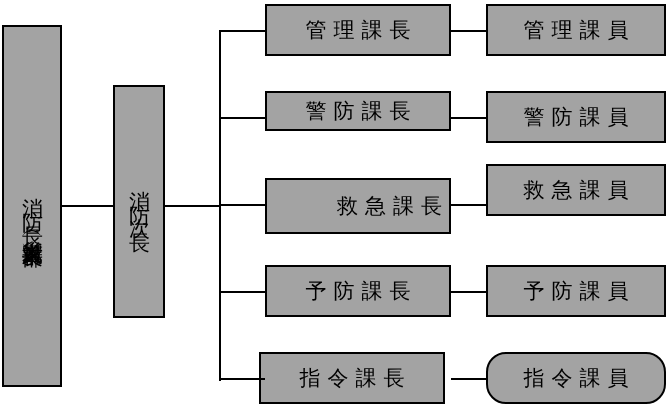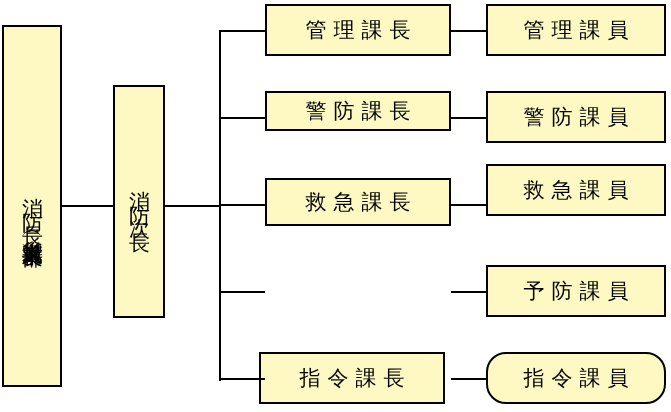--- a/index.html
+++ b/index.html
@@ -5,21 +5,21 @@
   html,body{margin:0;padding:0;background:#ffffff;}
   body{
     font-family:"DejaVu Sans","Liberation Sans",sans-serif;
     width:671px;height:412px;overflow:hidden;
   }
   #chart-root{position:relative;width:671px;height:412px;background:#fff;}
 
   .node{
     position:absolute;
     box-sizing:border-box;
-    background:#fef9c3;
+    background:#a3a3a3;
     border:2px solid #000000;
     display:flex;
     align-items:center;
     justify-content:center;
     color:#000000;
   }
   .node-label{
     display:block;
     text-align:center;
     white-space:pre;
@@ -63,22 +63,25 @@
   <div class="node v-node" style="left:113px;top:85px;width:52px;height:233px;">
     <span class="node-label"><span class="seg-wide">消防次長</span></span>
   </div>
 
   <div class="node h-node" style="left:265px;top:4px;width:186px;height:52px;">
     <span class="node-label">管理課長</span>
   </div>
   <div class="node h-node" style="left:265px;top:91px;width:186px;height:40px;">
     <span class="node-label">警防課長</span>
   </div>
-  <div class="node h-node" style="left:265px;top:178px;width:186px;height:48px;">
+  <div class="node h-node" style="left:265px;top:178px;width:186px;height:56px;justify-content:flex-end;">
     <span class="node-label">救急課長</span>
+  </div>
+  <div class="node h-node" style="left:265px;top:265px;width:186px;height:52px;">
+    <span class="node-label">予防課長</span>
   </div>
   <div class="node h-node" style="left:259px;top:352px;width:186px;height:52px;">
     <span class="node-label">指令課長</span>
   </div>
 
   <div class="node h-node" style="left:486px;top:4px;width:180px;height:52px;">
     <span class="node-label">管理課員</span>
   </div>
   <div class="node h-node" style="left:486px;top:91px;width:180px;height:52px;">
     <span class="node-label">警防課員</span>

